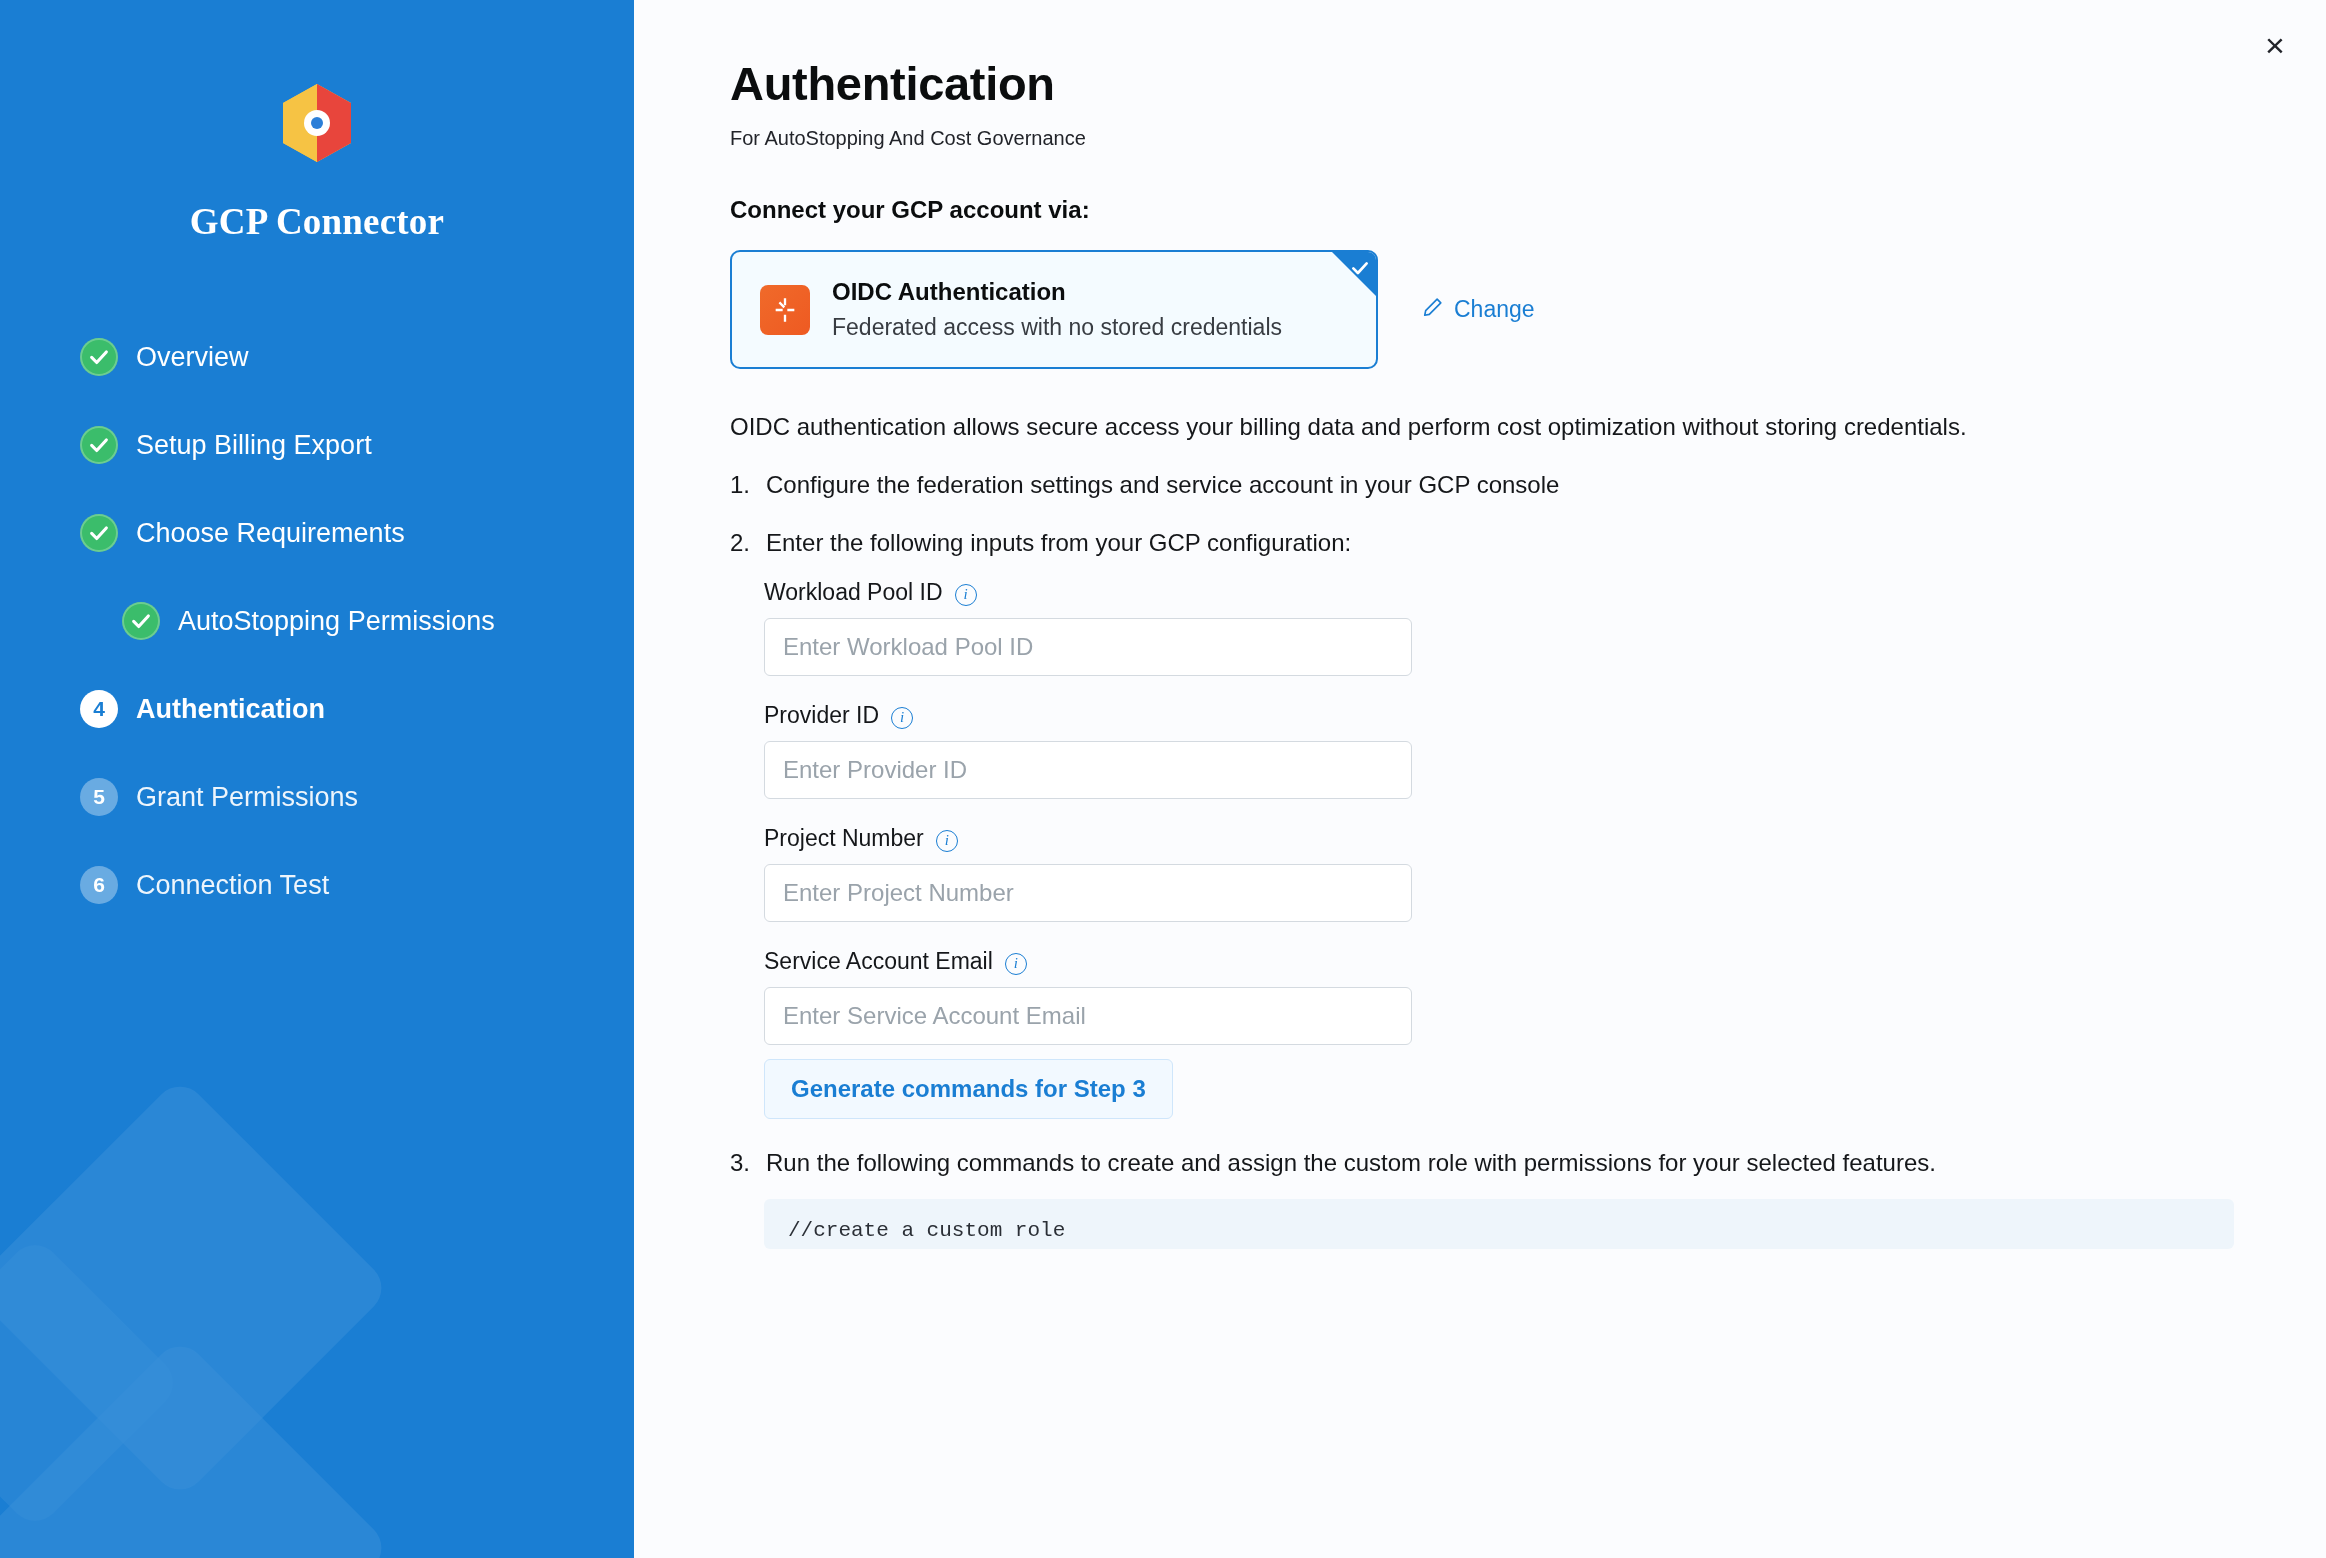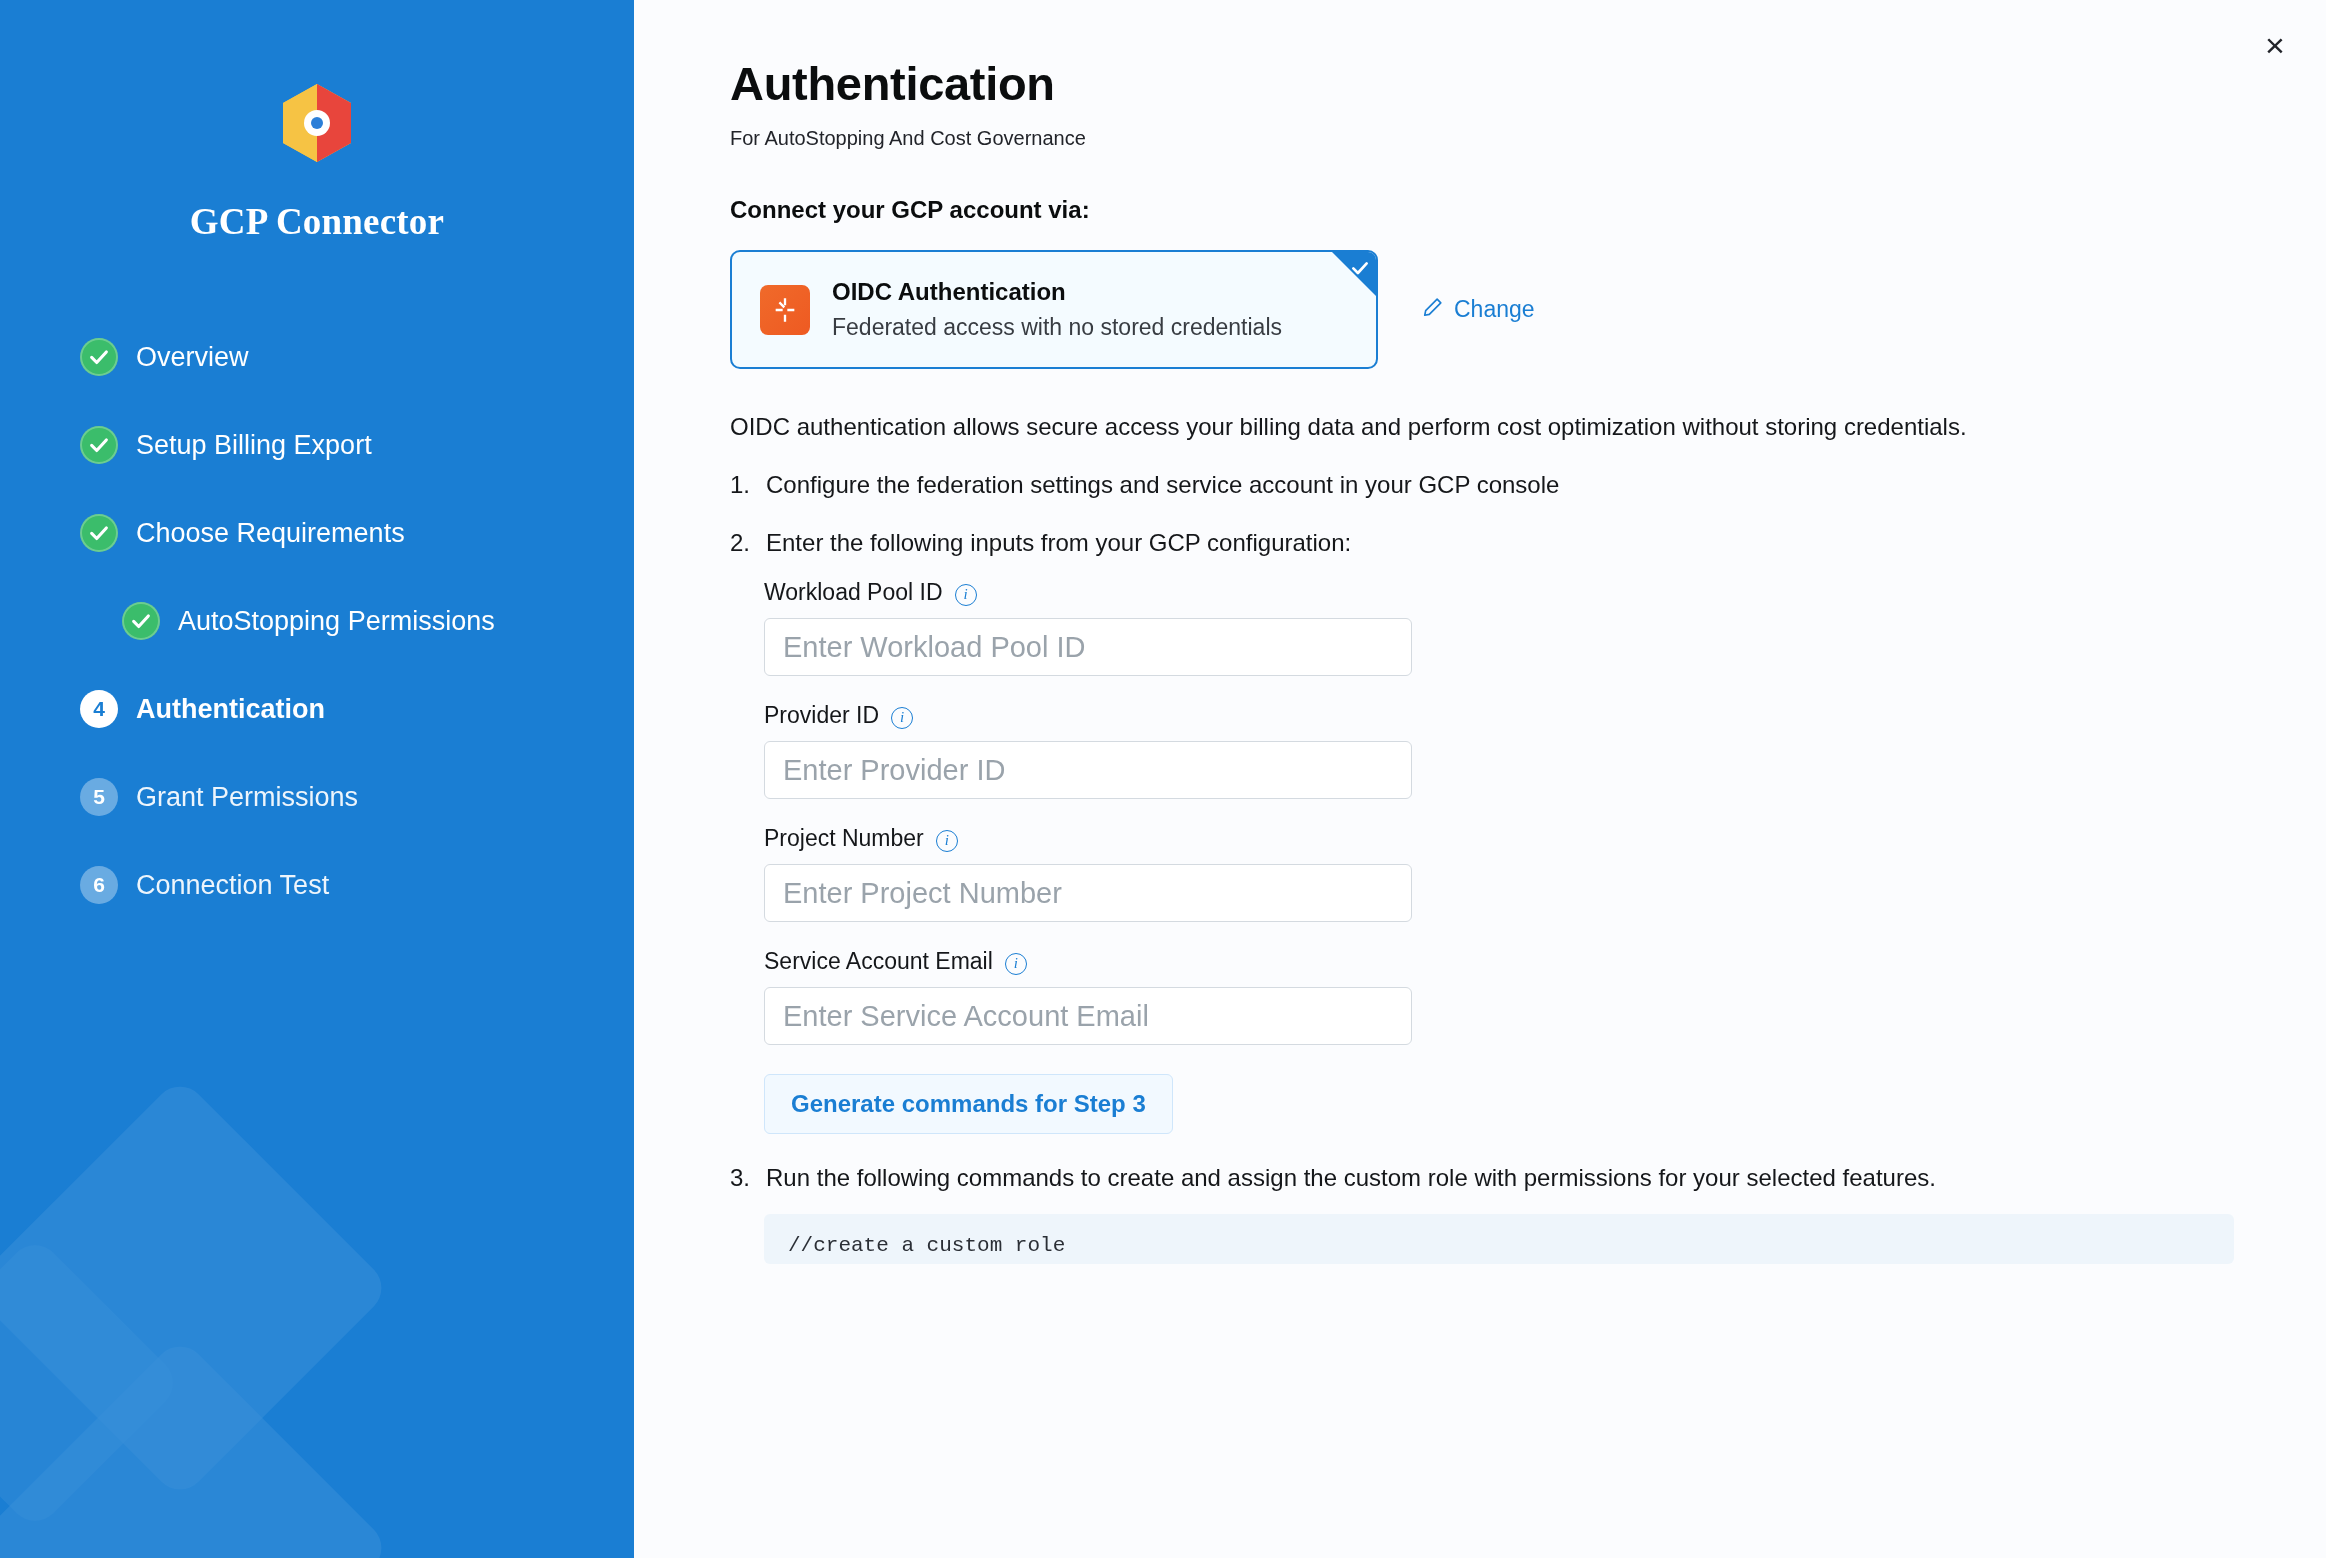--- a/index.html
+++ b/index.html
@@ -263,28 +263,28 @@
     cursor: pointer;
   }
   .text-input {
     margin-top: 12px;
     width: 648px;
     height: 58px;
     border: 1px solid #d4dae0;
     border-radius: 6px;
     background: #ffffff;
     padding: 0 18px;
-    font-size: 29px;
+    font-size: 24px;
     color: #15171a;
     font-family: "Liberation Sans", sans-serif;
   }
   .text-input::placeholder { color: #9aa3ab; }
 
   .generate-btn {
-    margin-top: 29px;
+    margin-top: 14px;
     height: 60px;
     padding: 0 26px;
     background: #f2f9ff;
     border: 1px solid #cfe6fb;
     border-radius: 6px;
     color: #1a7ed3;
     font-size: 24px;
     font-weight: bold;
     cursor: pointer;
     font-family: "Liberation Sans", sans-serif;

